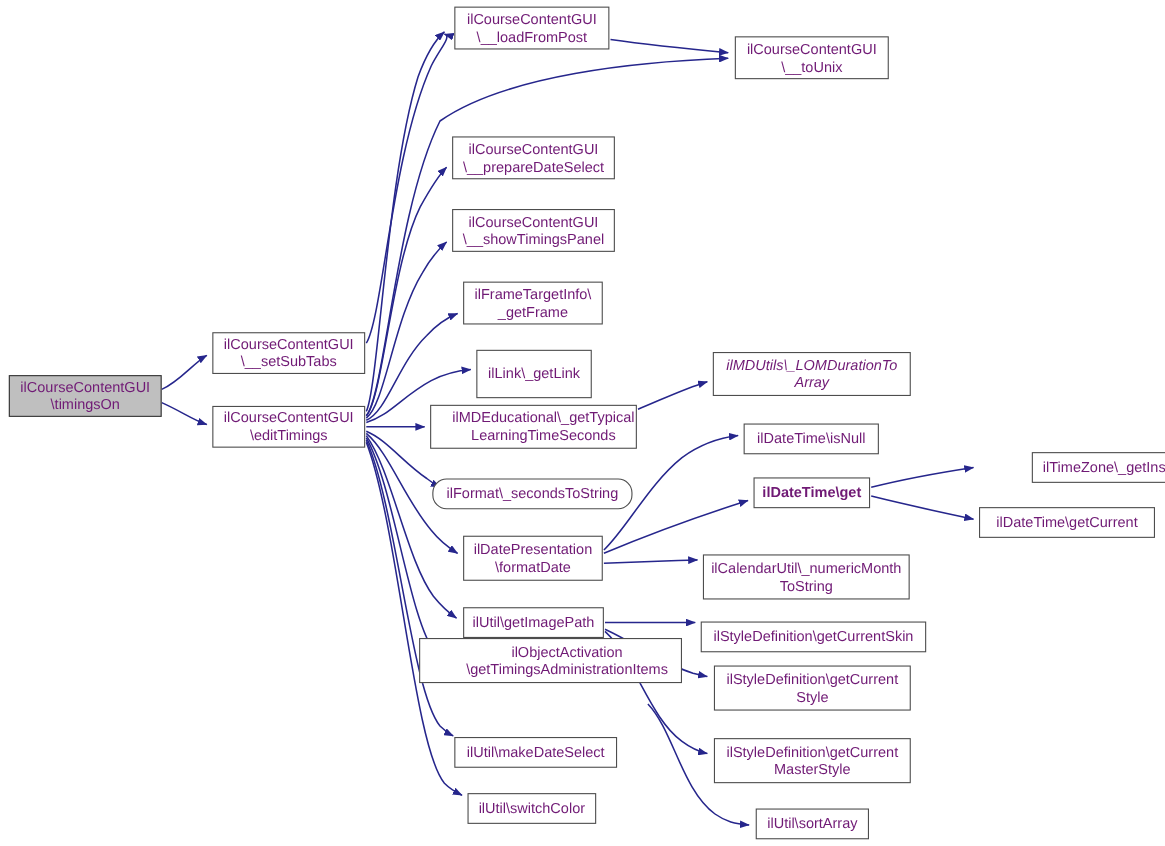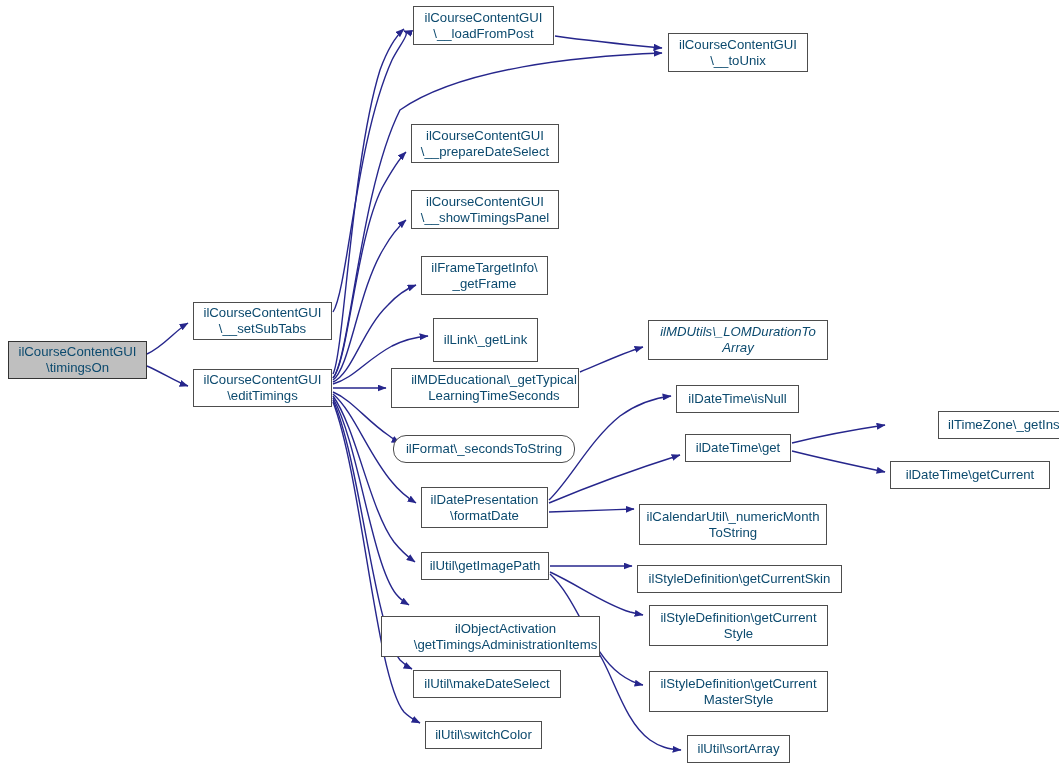--- a/index.html
+++ b/index.html
@@ -21,21 +21,21 @@
     top: 0;
     width: 1059px;
     height: 769px;
     pointer-events: none;
   }
   .gnode {
     position: absolute;
     box-sizing: border-box;
     border: 1px solid #4d4d4d;
     background: #ffffff;
-    color: #0c4a6e;
+    color: #701a75;
     display: flex;
     align-items: center;
     justify-content: center;
     text-align: center;
     font-size: 13.2px;
     line-height: 16px;
     letter-spacing: 0px;
     white-space: pre-line;
     z-index: 2;
   }
@@ -101,30 +101,30 @@
 \__showTimingsPanel</span></div>
       <div class="gnode" style="left: 421px; top: 256px; width: 127px; height: 39px;"><span>ilFrameTargetInfo\
 _getFrame</span></div>
       <div class="gnode" style="left: 433px; top: 318px; width: 105px; height: 44px;"><span>ilLink\_getLink</span></div>
       <div class="gnode" style="left: 648px; top: 320px; width: 180px; height: 40px; font-style: italic;"><span>ilMDUtils\_LOMDurationTo
 Array</span></div>
       <div class="gnode" style="left: 391px; top: 368px; width: 188px; height: 40px; padding-left: 18px;"><span>ilMDEducational\_getTypical
 LearningTimeSeconds</span></div>
       <div class="gnode" style="left: 676px; top: 385px; width: 123px; height: 28px;"><span>ilDateTime\isNull</span></div>
       <div class="gnode" style="left: 393px; top: 435px; width: 182px; height: 28px; border-radius: 13px;"><span>ilFormat\_secondsToString</span></div>
-      <div class="gnode" style="left: 685px; top: 434px; width: 106px; height: 28px;"><span>ilDateTime\get</span></div>
+      <div class="gnode" style="left: 685px; top: 434px; width: 106px; height: 28px; font-weight: bold;"><span>ilDateTime\get</span></div>
       <div class="gnode" style="left: 938px; top: 411px; width: 164px; height: 28px;"><span>ilTimeZone\_getInstance</span></div>
       <div class="gnode" style="left: 890px; top: 461px; width: 160px; height: 28px;"><span>ilDateTime\getCurrent</span></div>
       <div class="gnode" style="left: 421px; top: 487px; width: 127px; height: 41px;"><span>ilDatePresentation
 \formatDate</span></div>
       <div class="gnode" style="left: 639px; top: 504px; width: 188px; height: 41px;"><span>ilCalendarUtil\_numericMonth
 ToString</span></div>
       <div class="gnode" style="left: 421px; top: 552px; width: 128px; height: 28px;"><span>ilUtil\getImagePath</span></div>
       <div class="gnode" style="left: 637px; top: 553px; width: 205px; height: 28px; margin-top: 12px;"><span>ilStyleDefinition\getCurrentSkin</span></div>
-      <div class="gnode" style="left: 381px; top: 616px; width: 219px; height: 41px; padding-left: 30px;"><span>ilObjectActivation
+      <div class="gnode" style="left: 381px; top: 580px; width: 239px; height: 41px; padding-left: 30px;"><span>ilObjectActivation
 \getTimingsAdministrationItems</span></div>
       <div class="gnode" style="left: 649px; top: 605px; width: 179px; height: 41px;"><span>ilStyleDefinition\getCurrent
 Style</span></div>
       <div class="gnode" style="left: 413px; top: 670px; width: 148px; height: 28px;"><span>ilUtil\makeDateSelect</span></div>
       <div class="gnode" style="left: 649px; top: 671px; width: 179px; height: 41px;"><span>ilStyleDefinition\getCurrent
 MasterStyle</span></div>
       <div class="gnode" style="left: 425px; top: 721px; width: 117px; height: 28px;"><span>ilUtil\switchColor</span></div>
       <div class="gnode" style="left: 687px; top: 735px; width: 103px; height: 28px;"><span>ilUtil\sortArray</span></div>
     </div>
 </div>

